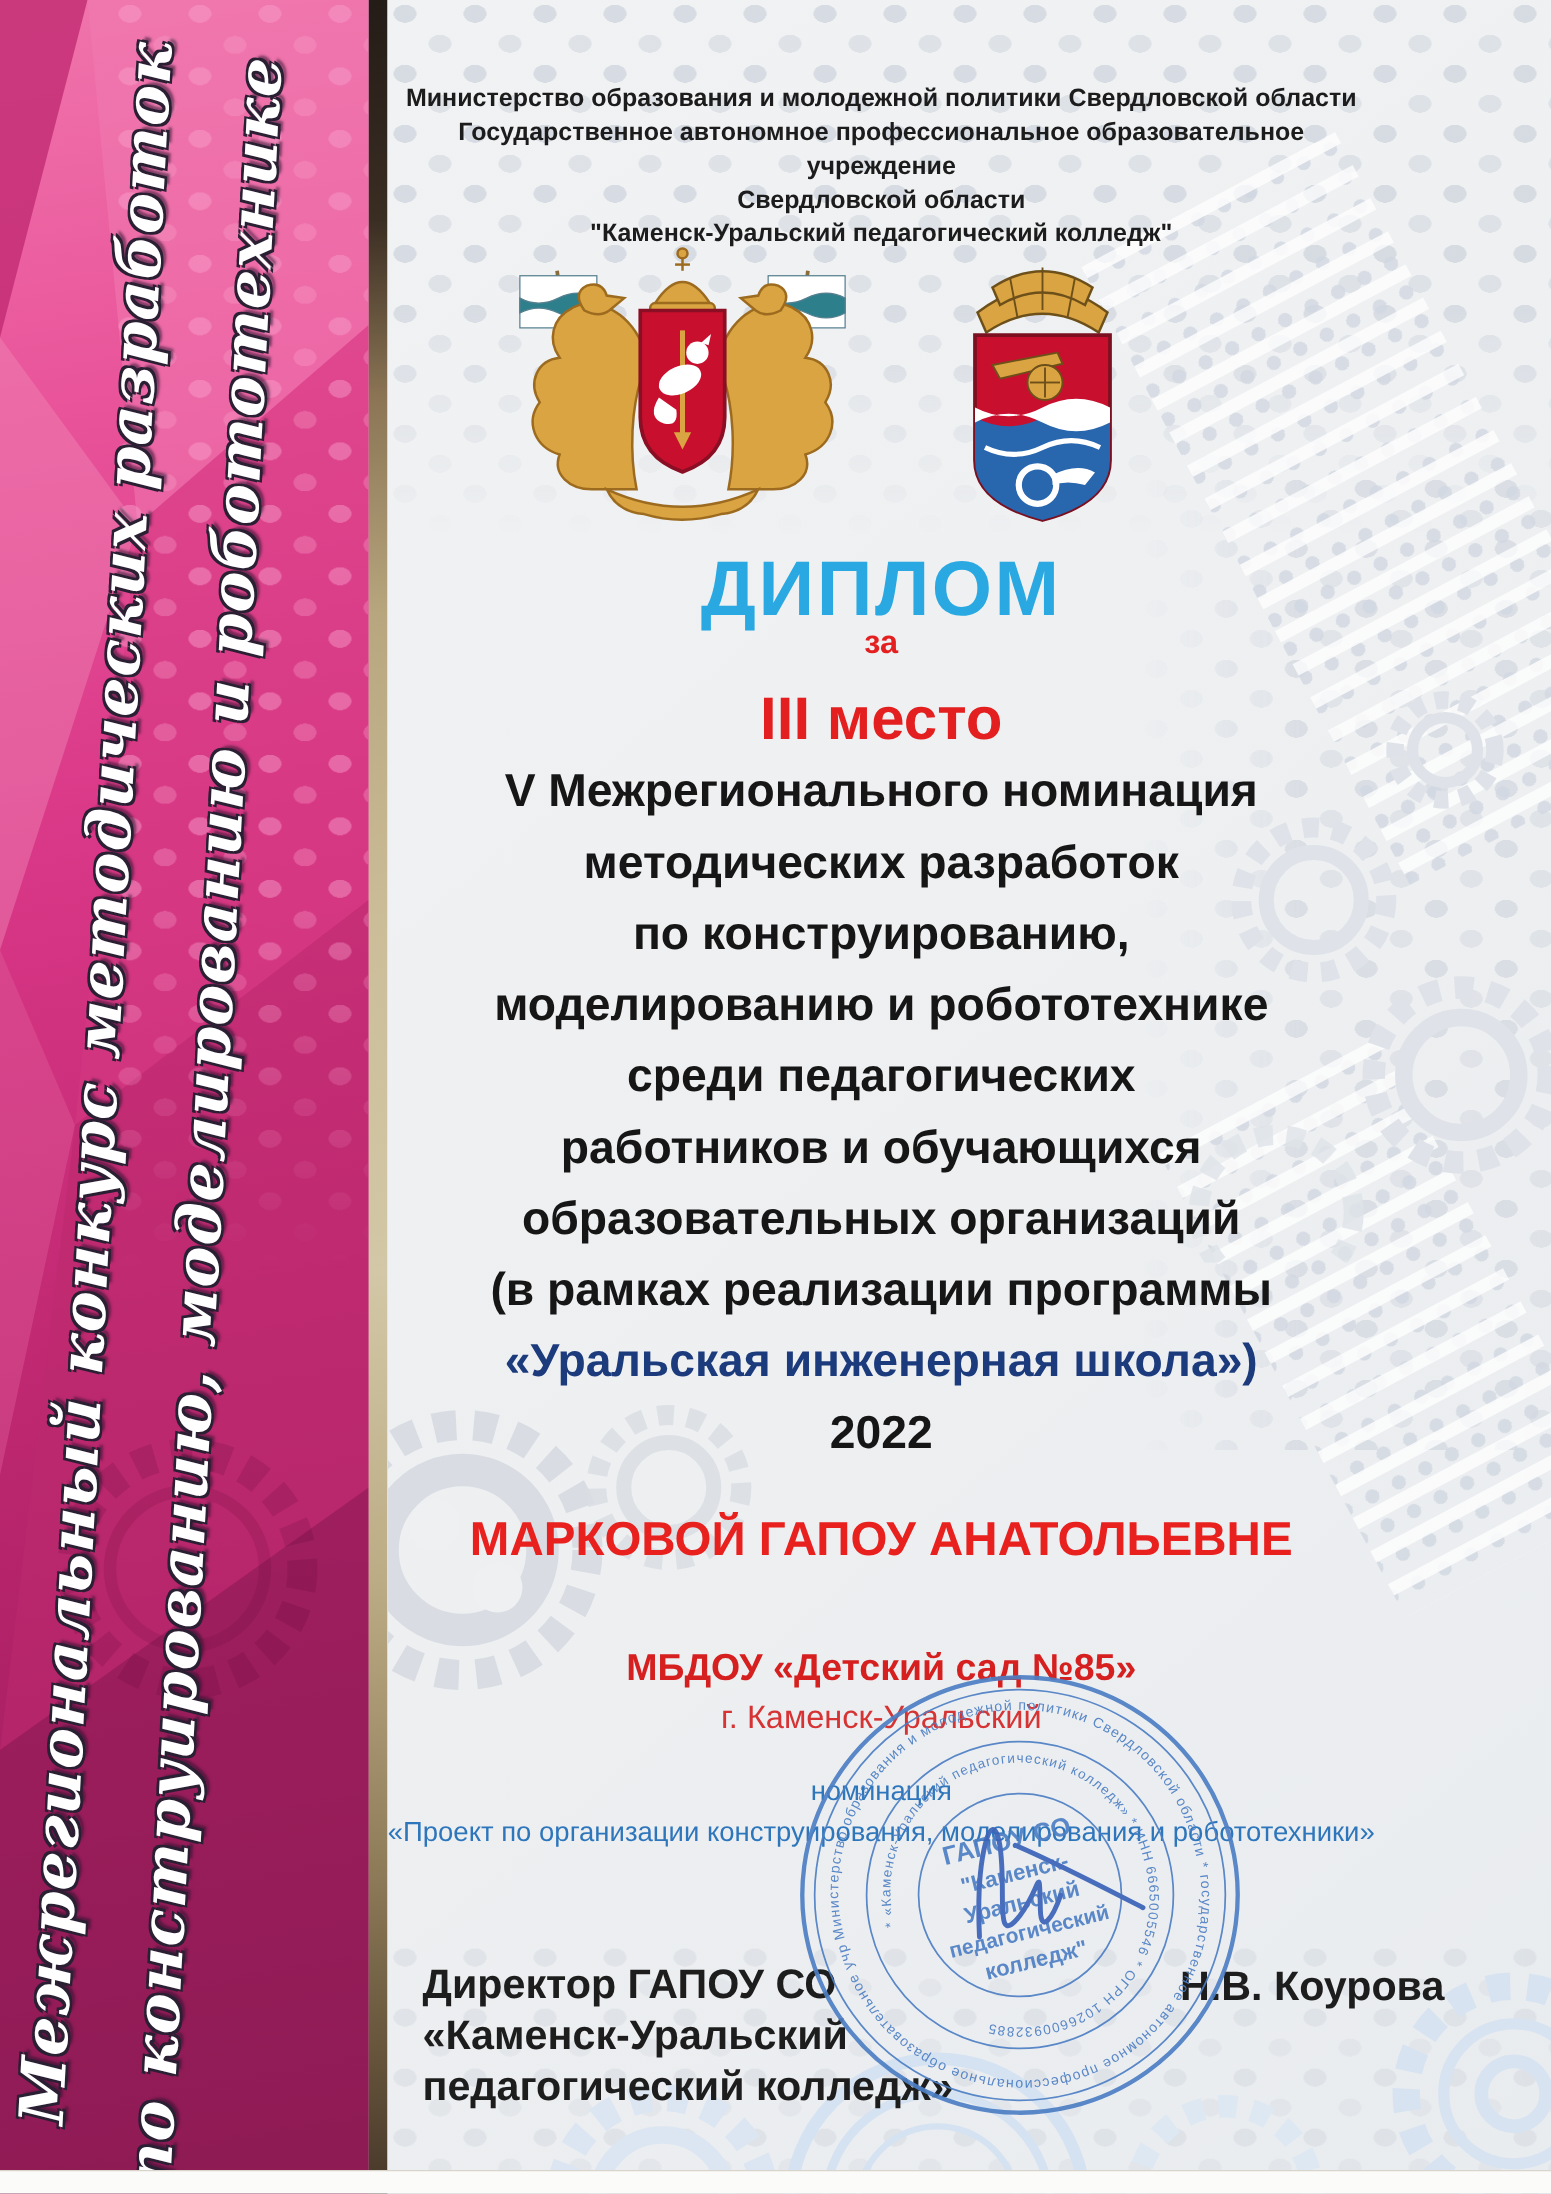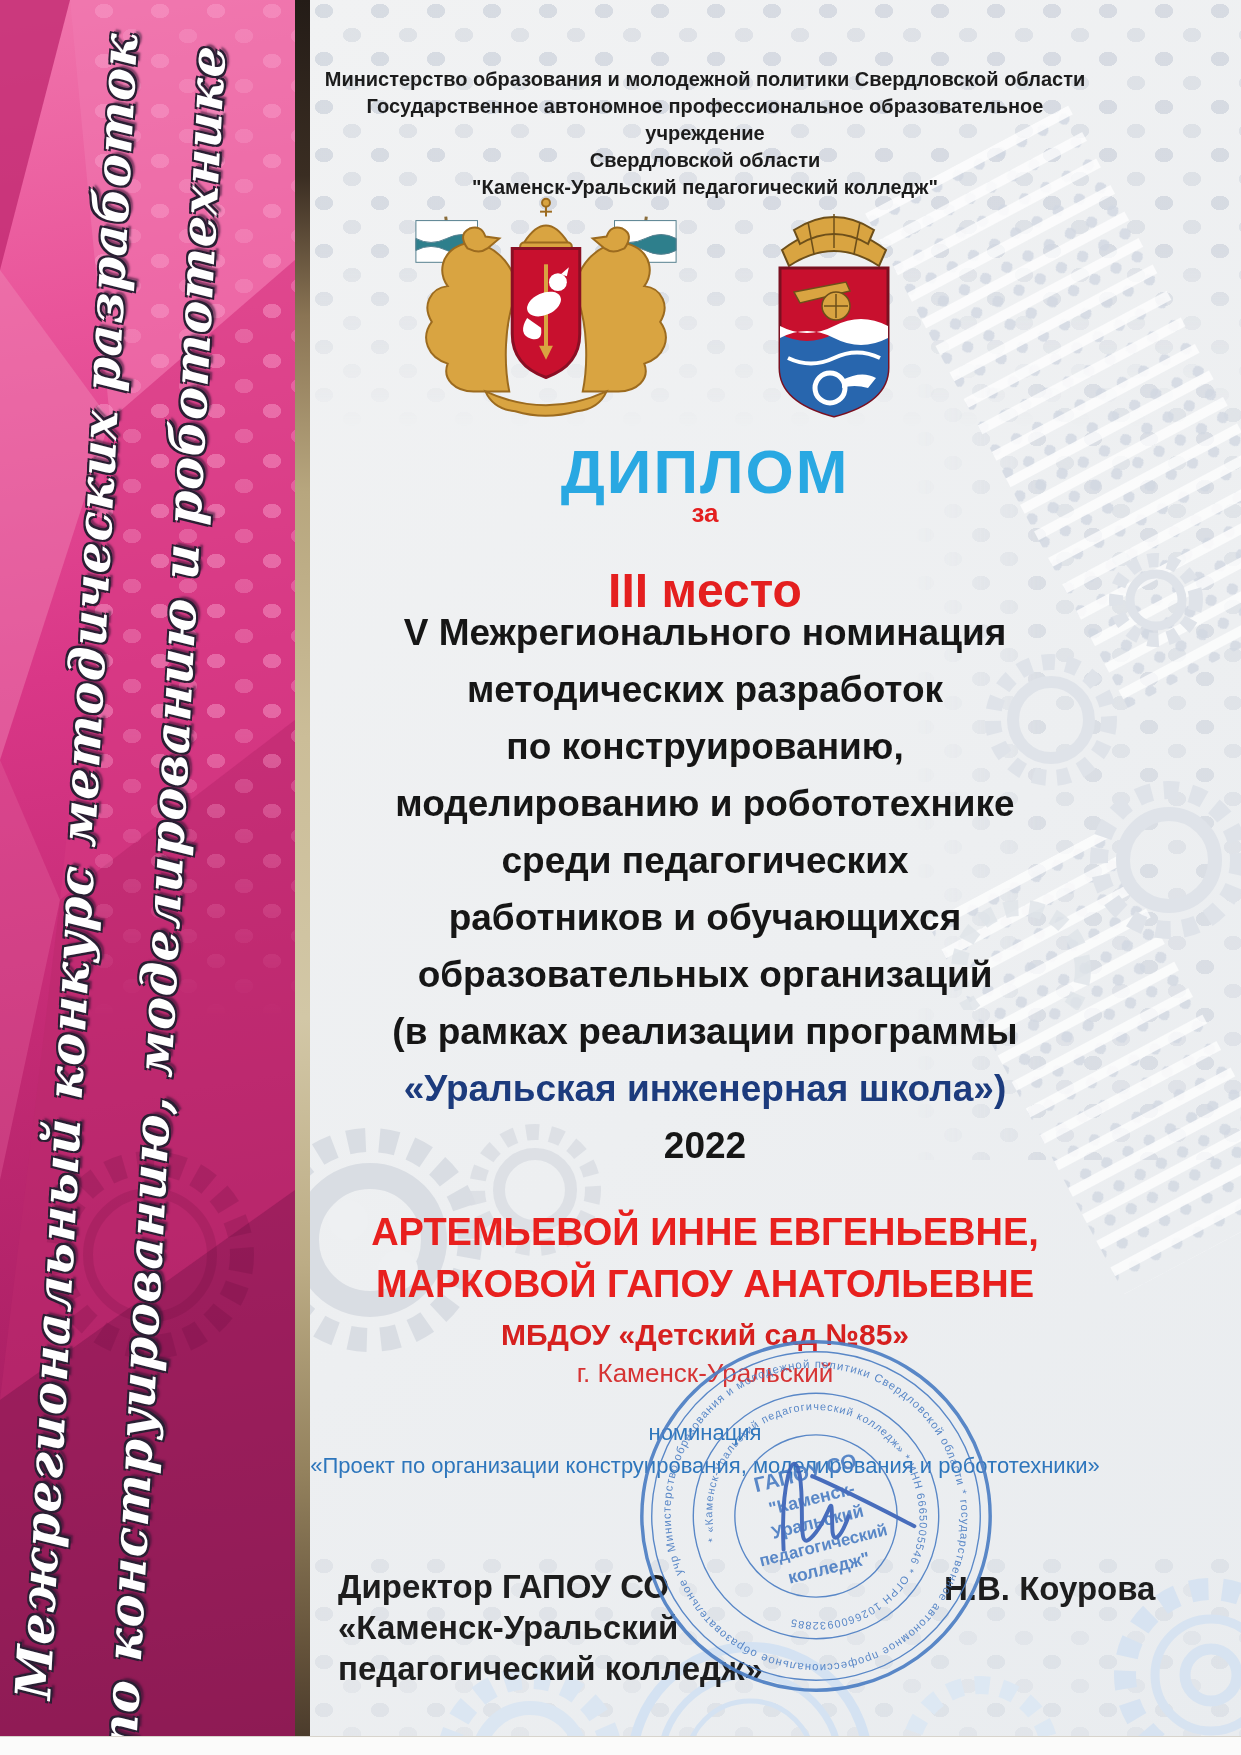--- a/index.html
+++ b/index.html
@@ -44,21 +44,21 @@
   .band1{right:-90px;top:600px;width:560px;height:230px;transform:rotate(62deg);transform-origin:top right;}
   .band2{right:-60px;top:1200px;width:420px;height:200px;transform:rotate(62deg);transform-origin:top right;}
   .deco{position:absolute;}
 
   
   .content{position:absolute;left:0;top:0;width:790px;height:100%;z-index:5;}
   .ctr{position:absolute;left:0;width:100%;text-align:center;}
   .header-block{top:66px;font-weight:700;font-size:20px;line-height:27px;color:#1c1c1c;}
   .diploma{top:436px;font-weight:700;font-size:62px;letter-spacing:2px;color:#29a8e2;}
   .za{top:498px;font-weight:700;font-size:26px;color:#e41f1f;}
-  .place{top:548px;font-weight:700;font-size:48px;color:#e41f1f;margin-top:15px;}
+  .place{top:548px;font-weight:700;font-size:48px;color:#e41f1f;}
   .body-block{top:604px;font-weight:700;font-size:37px;line-height:57px;color:#161616;}
   .program{color:#1c3b7d;}
   .recipients{top:1206px;font-weight:700;font-size:38px;line-height:52px;color:#e8201e;}
   .org-name{top:1318px;font-weight:700;font-size:30px;color:#d6201f;}
   .org-city{top:1358px;font-size:26px;color:#d63434;}
   .nomination{top:1416px;font-size:22px;line-height:33px;color:#2e76bc;}
   .director{position:absolute;left:28px;top:1566px;font-weight:700;font-size:33px;line-height:41px;color:#1d1d1d;text-align:left;}
   .signer{position:absolute;left:634px;top:1570px;font-weight:700;font-size:33px;color:#1d1d1d;white-space:nowrap;}
 
   
@@ -232,21 +232,20 @@
         <div>моделированию и робототехнике</div>
         <div>среди педагогических</div>
         <div>работников и обучающихся</div>
         <div>образовательных организаций</div>
         <div>(в рамках реализации программы</div>
         <div class="program">«Уральская инженерная школа»)</div>
         <div>2022</div>
       </div>
 
       <div class="ctr recipients">
-        <div>АРТЕМЬЕВОЙ ИННЕ ЕВГЕНЬЕВНЕ,</div>
         <div>МАРКОВОЙ ГАПОУ АНАТОЛЬЕВНЕ</div>
       </div>
 
       <div class="ctr org-name">МБДОУ «Детский сад №85»</div>
       <div class="ctr org-city">г. Каменск-Уральский</div>
 
       <div class="ctr nomination">
         <div>номинация</div>
         <div>«Проект по организации конструирования, моделирования и робототехники»</div>
       </div>

